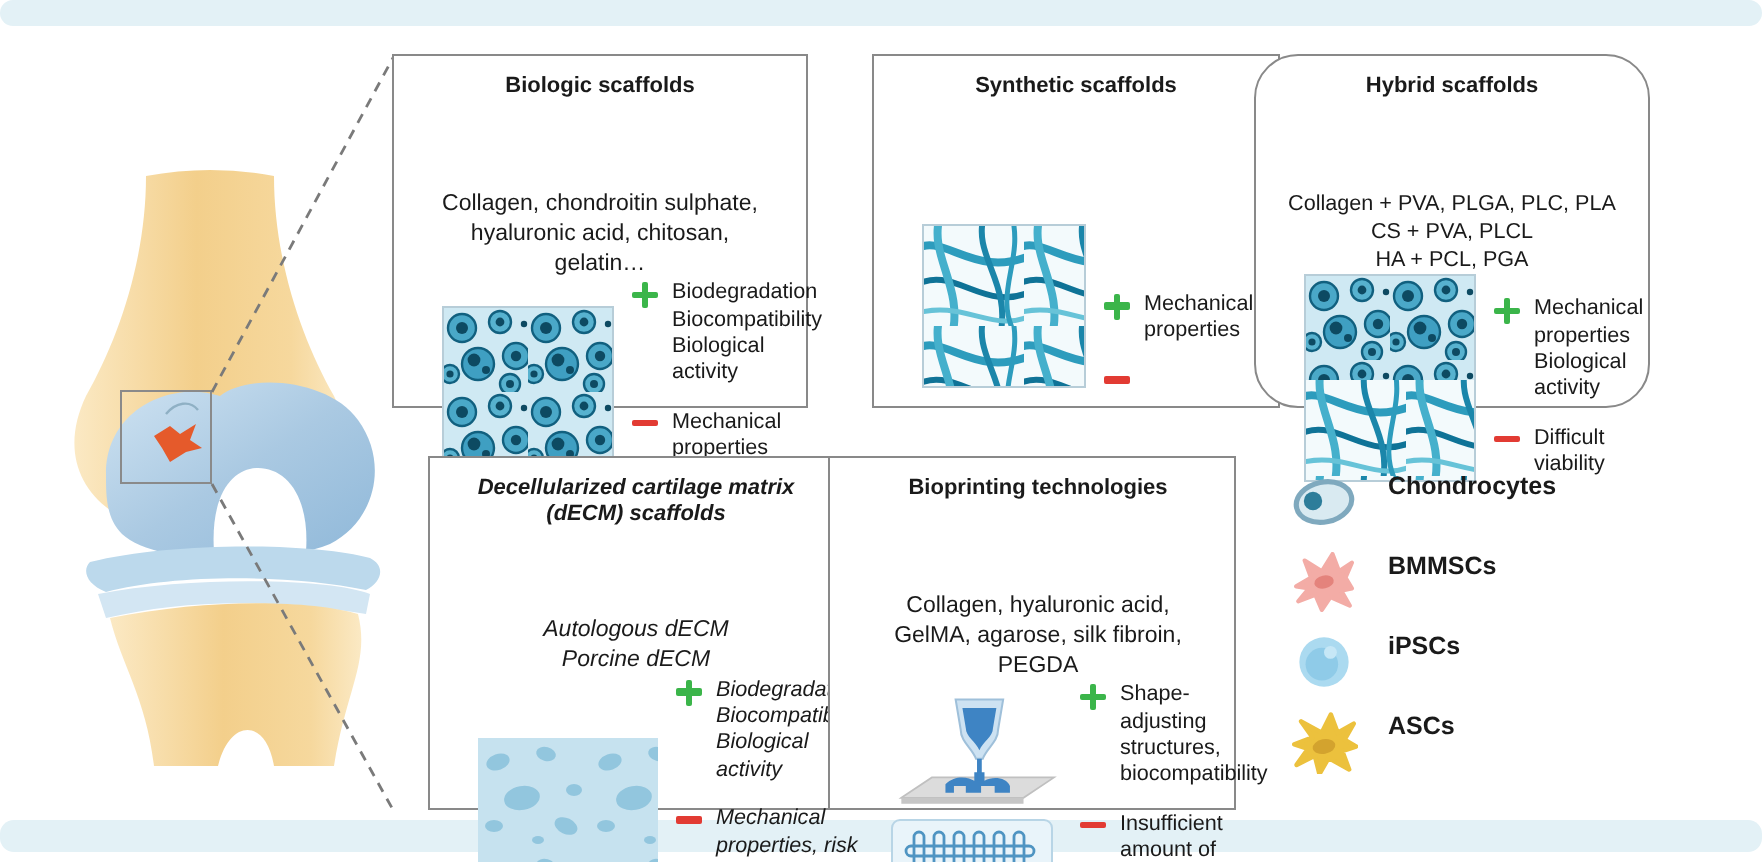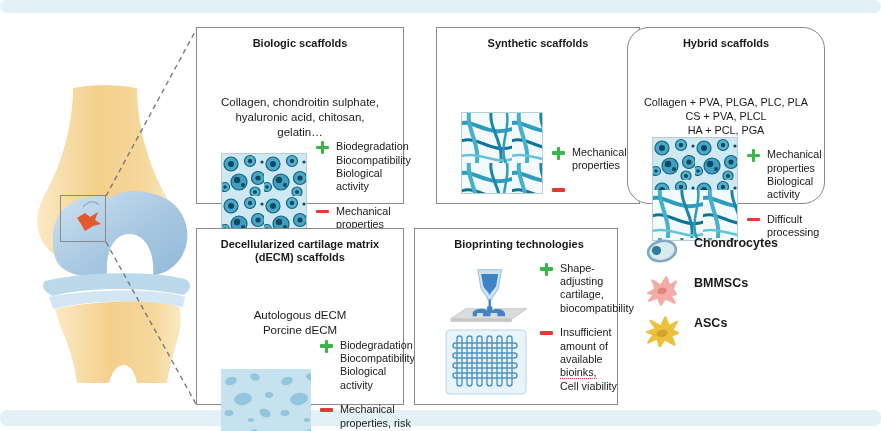--- a/index.html
+++ b/index.html
@@ -187,27 +187,27 @@
       <div class="props">
         <div class="prop">
             <span class="sign plus"></span>
           <span class="pre">Mechanical
 properties
 Biological activity</span>
           </div>
         <div class="prop">
             <span class="sign minus"></span>
           <span class="pre">Difficult
-processing</span>
-          </div>
-      </div>
-    </div>
-  </div>
-
-  <div class="panel" style="left:196px; top:228px; width:208px; height:177px;">
+viability</span>
+          </div>
+      </div>
+    </div>
+  </div>
+
+  <div class="panel" style="left:214px; top:228px; width:208px; height:177px;font-style:italic;">
     <div class="panel-title">Decellularized cartilage matrix (dECM) scaffolds</div>
     <div class="materials pre">Autologous dECM
 Porcine dECM</div>
     <div class="content-row">
       <svg class="scafimg noborder" width="90" height="90">
         <rect width="90" height="90" fill="url(#decmtx)"></rect>
       </svg>
       <div class="props">
         <div class="prop">
             <span class="sign plus"></span>
@@ -220,20 +220,23 @@
           <span class="pre">Mechanical
 properties, risk of
 immunogenicity</span>
           </div>
       </div>
     </div>
   </div>
 
   <div class="panel" style="left:414px; top:228px; width:204px; height:177px;padding-left:14px;">
     <div class="panel-title">Bioprinting technologies</div>
+    <div class="materials pre">Collagen, hyaluronic acid,
+GelMA, agarose, silk fibroin,
+PEGDA</div>
     <div class="content-row">
       <div class="printcol">
         <svg width="86" height="56" viewBox="0 0 100 66">
           <polygon points="6,60 24,48 96,48 78,60" fill="#dcdcdc" stroke="#c0c0c0"></polygon>
           <rect x="6" y="60" width="72" height="3.5" fill="#c6c6c6"></rect>
           <path d="M32,57 L32,52 C38,46 46,48 49,50 L49,45 L55,45 L55,50 C60,47 68,48 70,53 L70,57 L61,57 L61,53 L53,53 L53,57 L44,57 L44,53 L37,53 L37,57 Z" fill="#3e84c4"></path>
           <path d="M38,2 H66 L63,20 C63,27 56,31 54,37 L50,37 C48,31 41,27 41,20 Z" fill="#cde2f2" stroke="#9fc0da" stroke-width="1.2"></path>
           <path d="M42,7 H62 L60,19 C60,24 54,27 52,32 C50,27 44,24 44,19 Z" fill="#3e84c4"></path>
           <rect x="50.6" y="37" width="2.8" height="13" fill="#3e84c4"></rect>
         </svg>
@@ -250,21 +253,21 @@
             <rect x="8" y="24" width="64" height="5" rx="2.5"></rect>
             <rect x="8" y="34" width="64" height="5" rx="2.5"></rect>
             <rect x="8" y="44" width="64" height="5" rx="2.5"></rect>
           </g>
         </svg>
       </div>
       <div class="props">
         <div class="prop">
             <span class="sign plus"></span>
           <span class="pre">Shape-adjusting
-cartilage,
+structures,
 biocompatibility</span>
           </div>
         <div class="prop">
             <span class="sign minus"></span>
           <span class="pre"><span>Insufficient
 amount of
 available </span><span class="uline">bioinks,</span><span>
 Cell viability</span></span>
           </div>
       </div>
@@ -285,20 +288,30 @@
       <span class="legend-icon">
         <svg width="34" height="30" viewBox="0 0 28 28">
           <path d="M1,16 L8,12 L5,4 L13,9 L18,1 L21,9 L27,5 L24,12 L27,17 L22,18 L26,25 L17,21 L13,27 L10,20 L2,23 L7,17 Z" fill="#f3aca6" stroke="#f3aca6" stroke-width="2" stroke-linejoin="round"></path>
           <ellipse cx="14" cy="14" rx="4.6" ry="3" transform="rotate(-12 14 14)" fill="#e4837c"></ellipse>
         </svg>
       </span>
       <span class="label">BMMSCs</span>
     </div>
     <div class="legend-item">
       <span class="legend-icon">
+        <svg width="30" height="30" viewBox="0 0 28 28">
+          <circle cx="14" cy="14" r="11.5" fill="#abdaf0"></circle>
+          <circle cx="13" cy="15" r="7.6" fill="#8fcbe8"></circle>
+          <circle cx="17" cy="9.5" r="3" fill="#c6e7f6"></circle>
+        </svg>
+      </span>
+      <span class="label">iPSCs</span>
+    </div>
+    <div class="legend-item">
+      <span class="legend-icon">
         <svg width="36" height="32" viewBox="0 0 28 28">
           <path d="M1,15 L9,12 L4,5 L13,10 L17,2 L20,10 L27,6 L23,13 L28,16 L22,18 L25,26 L16,21 L12,28 L10,20 L2,24 L7,17 Z" fill="#ecc13d" stroke="#ecc13d" stroke-width="2" stroke-linejoin="round"></path>
           <ellipse cx="14" cy="16" rx="5" ry="3.2" transform="rotate(-10 14 16)" fill="#d3a32e"></ellipse>
         </svg>
       </span>
       <span class="label">ASCs</span>
     </div>
   </div>
 
 </div>

